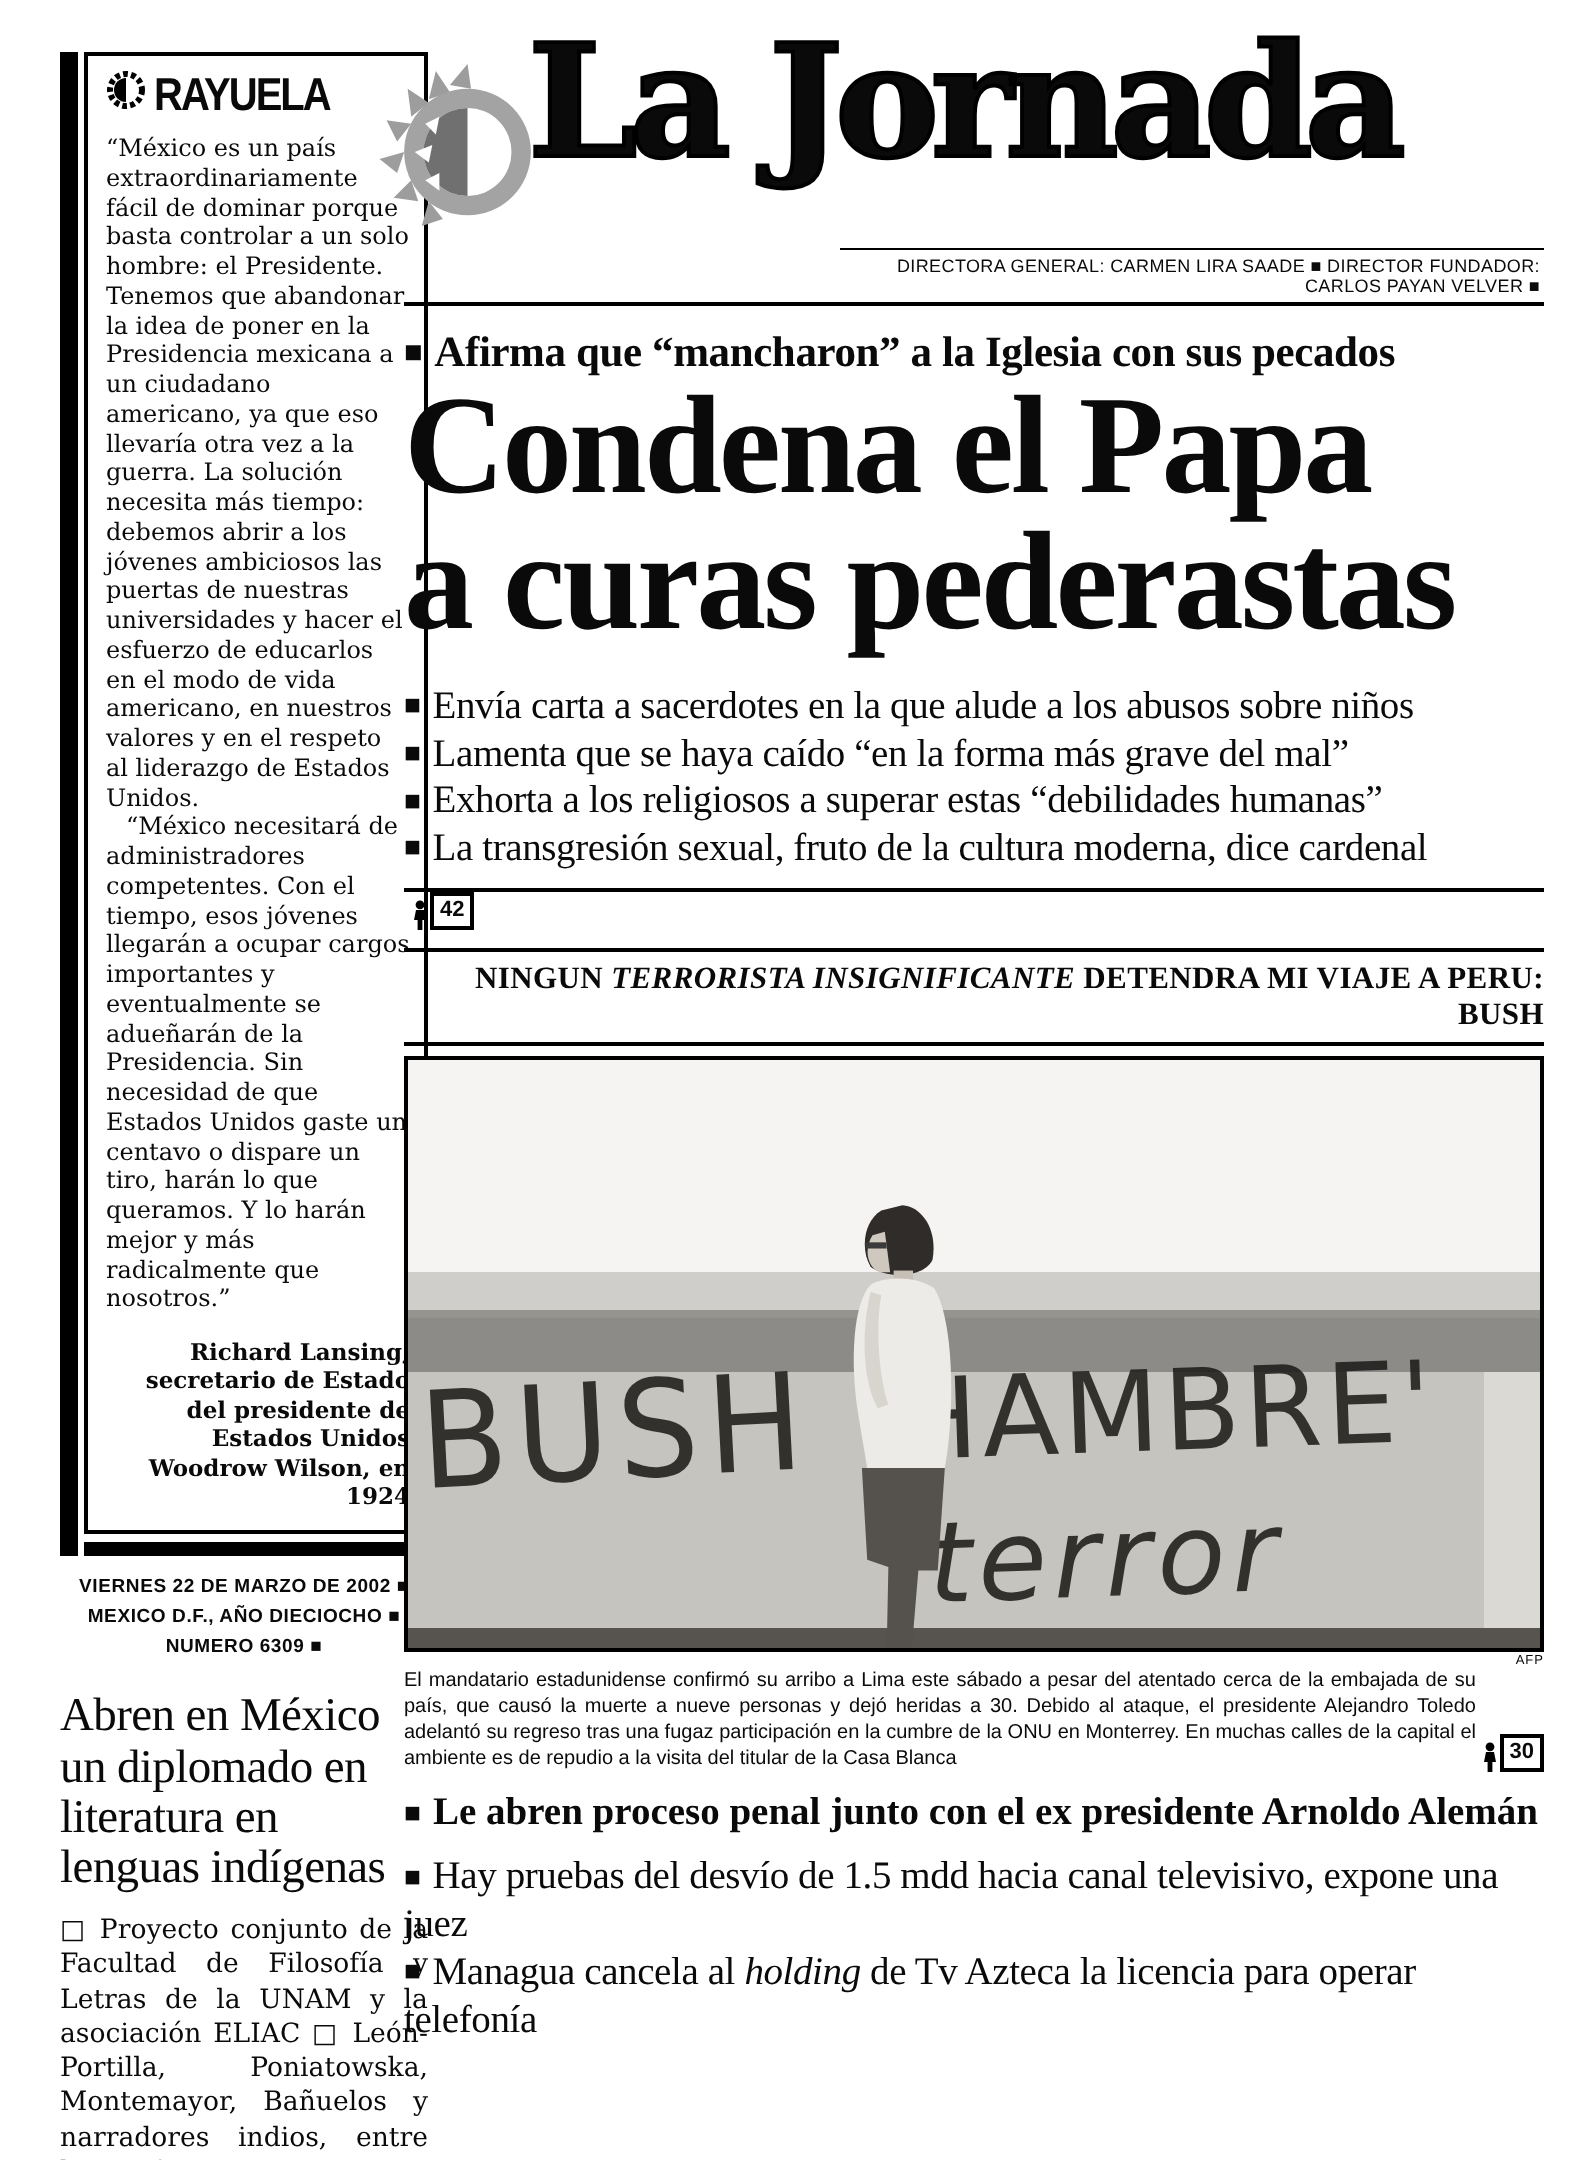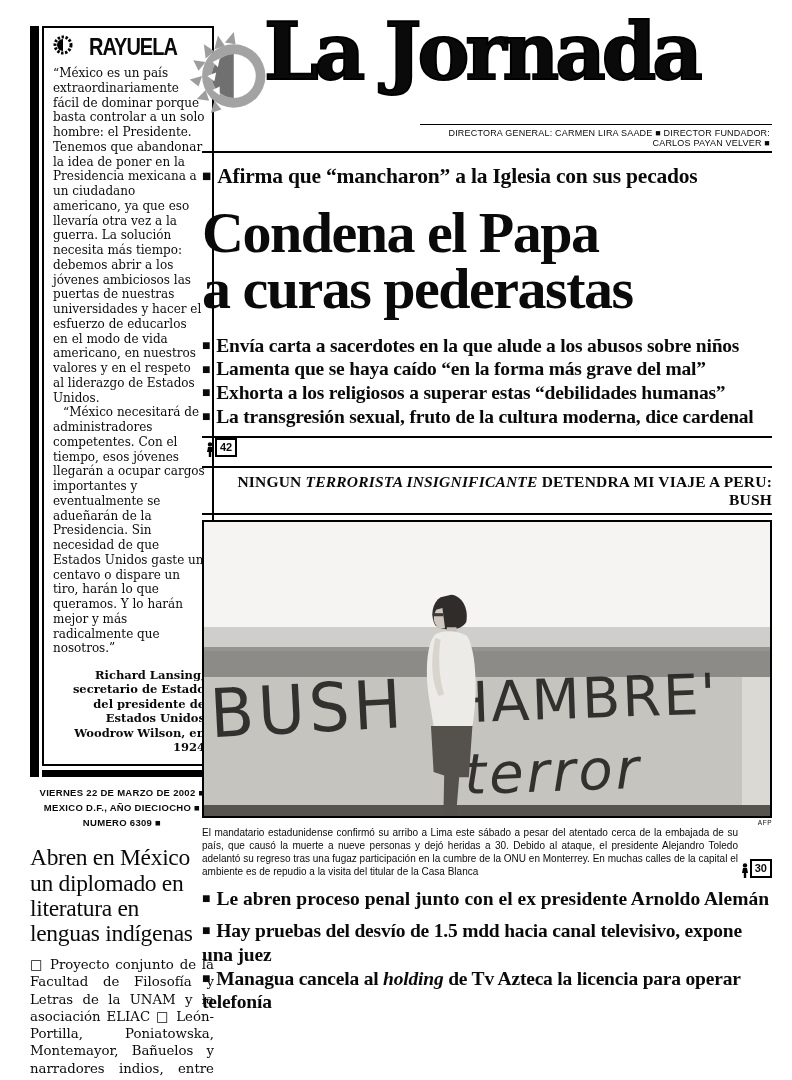--- a/index.html
+++ b/index.html
@@ -6,21 +6,21 @@
   html,body { background:#e8e8e8; }
   .page {
     position:relative; width:792px; height:1080px; margin:0 auto;
     background:#fff; color:#0a0a0a; overflow:hidden;
     font-family:"Liberation Serif", serif;
   }
   
   .left-col { position:absolute; left:30px; top:26px; width:184px; }
   .rayuela-outer { border-left:9px solid #000; padding-left:3px; }
   .rayuela-inner { border:2px solid #000; padding:7px 7px 10px 9px; min-height:386px; }
-  .rayuela-head { display:flex; align-items:flex-end; gap:16px; margin-bottom:7px; }
+  .rayuela-head { display:flex; align-items:flex-end; gap:4px; margin-bottom:7px; }
   .rayuela-title { font-family:"Liberation Sans", sans-serif; font-weight:bold; font-size:20px;
     letter-spacing:-1px; transform:scaleY(1.15); transform-origin:left center; }
   .rayuela-body { font-family:"DejaVu Serif", serif; font-size:12px; line-height:1.23; }
   .rayuela-body p + p { text-indent:10px; }
   .rayuela-attrib { font-family:"DejaVu Serif", serif; font-weight:bold;
     font-size:11.5px; line-height:1.25; text-align:right; margin-top:12px; }
   .rayuela-bar { height:7px; background:#000; margin-top:4px; }
   .dateline { margin-top:9px; text-align:center; font-family:"Liberation Sans", sans-serif;
     font-size:9.5px; letter-spacing:.3px; line-height:1.55; font-weight:bold; }
   .la-title { font-family:"Liberation Serif", serif; font-size:23.5px; line-height:1.07;
@@ -37,23 +37,23 @@
   .masthead { position:relative; height:104px; }
   .sun-logo { position:absolute; left:-14px; top:12px; }
   .brand { position:absolute; left:62px; top:-14px; font-family:"DejaVu Serif", serif;
     font-weight:bold; font-size:78px; letter-spacing:-4px; white-space:nowrap;
     -webkit-text-stroke:2px #000; }
   .directors { text-align:right; font-family:"Liberation Sans", sans-serif; font-size:9px;
     letter-spacing:.2px; padding:3px 2px 3px 0; border-top:1px solid #000; width:352px; margin-left:auto; }
   .top-rule { border-bottom:2.5px solid #000; }
   .kicker { margin-top:11px; font-weight:bold; font-size:21.5px; letter-spacing:-.2px; }
   .sq { font-size:.72em; vertical-align:.12em; margin-right:6px; }
-  .headline { font-weight:bold; font-size:58px; line-height:.97; letter-spacing:-1.5px; margin-top:16px; }
+  .headline { font-weight:bold; font-size:70px; line-height:.97; letter-spacing:-1.5px; margin-top:1px; }
   .lead-bullets { margin-top:16px; }
-  .bullet { font-weight:bold; font-size:19.5px; line-height:1.22; letter-spacing:-.2px; }
+  .bullet { font-weight:normal; font-size:19.5px; line-height:1.22; letter-spacing:-.2px; }
   .photo-kicker { margin-top:9px; border-top:2px solid #000; border-bottom:2px solid #000;
     text-align:right; font-weight:bold; font-size:15.5px; padding:5px 0 4px; letter-spacing:.2px; }
   
   .photo { position:relative; margin-top:5px; height:298px; border:2px solid #000;
     background:#f4f3f1; overflow:hidden; }
   .ph-layer { position:absolute; left:0; right:0; }
   .wall-top   { top:0; height:36%; background:#f5f4f2; }
   .ledge      { top:36%; height:8%; background:#d0cecb; border-bottom:4px solid #96948f; }
   .band       { top:44%; height:9%; background:#8c8b88; }
   .wall-low   { top:53%; height:44%; background:#c6c4bf; }

